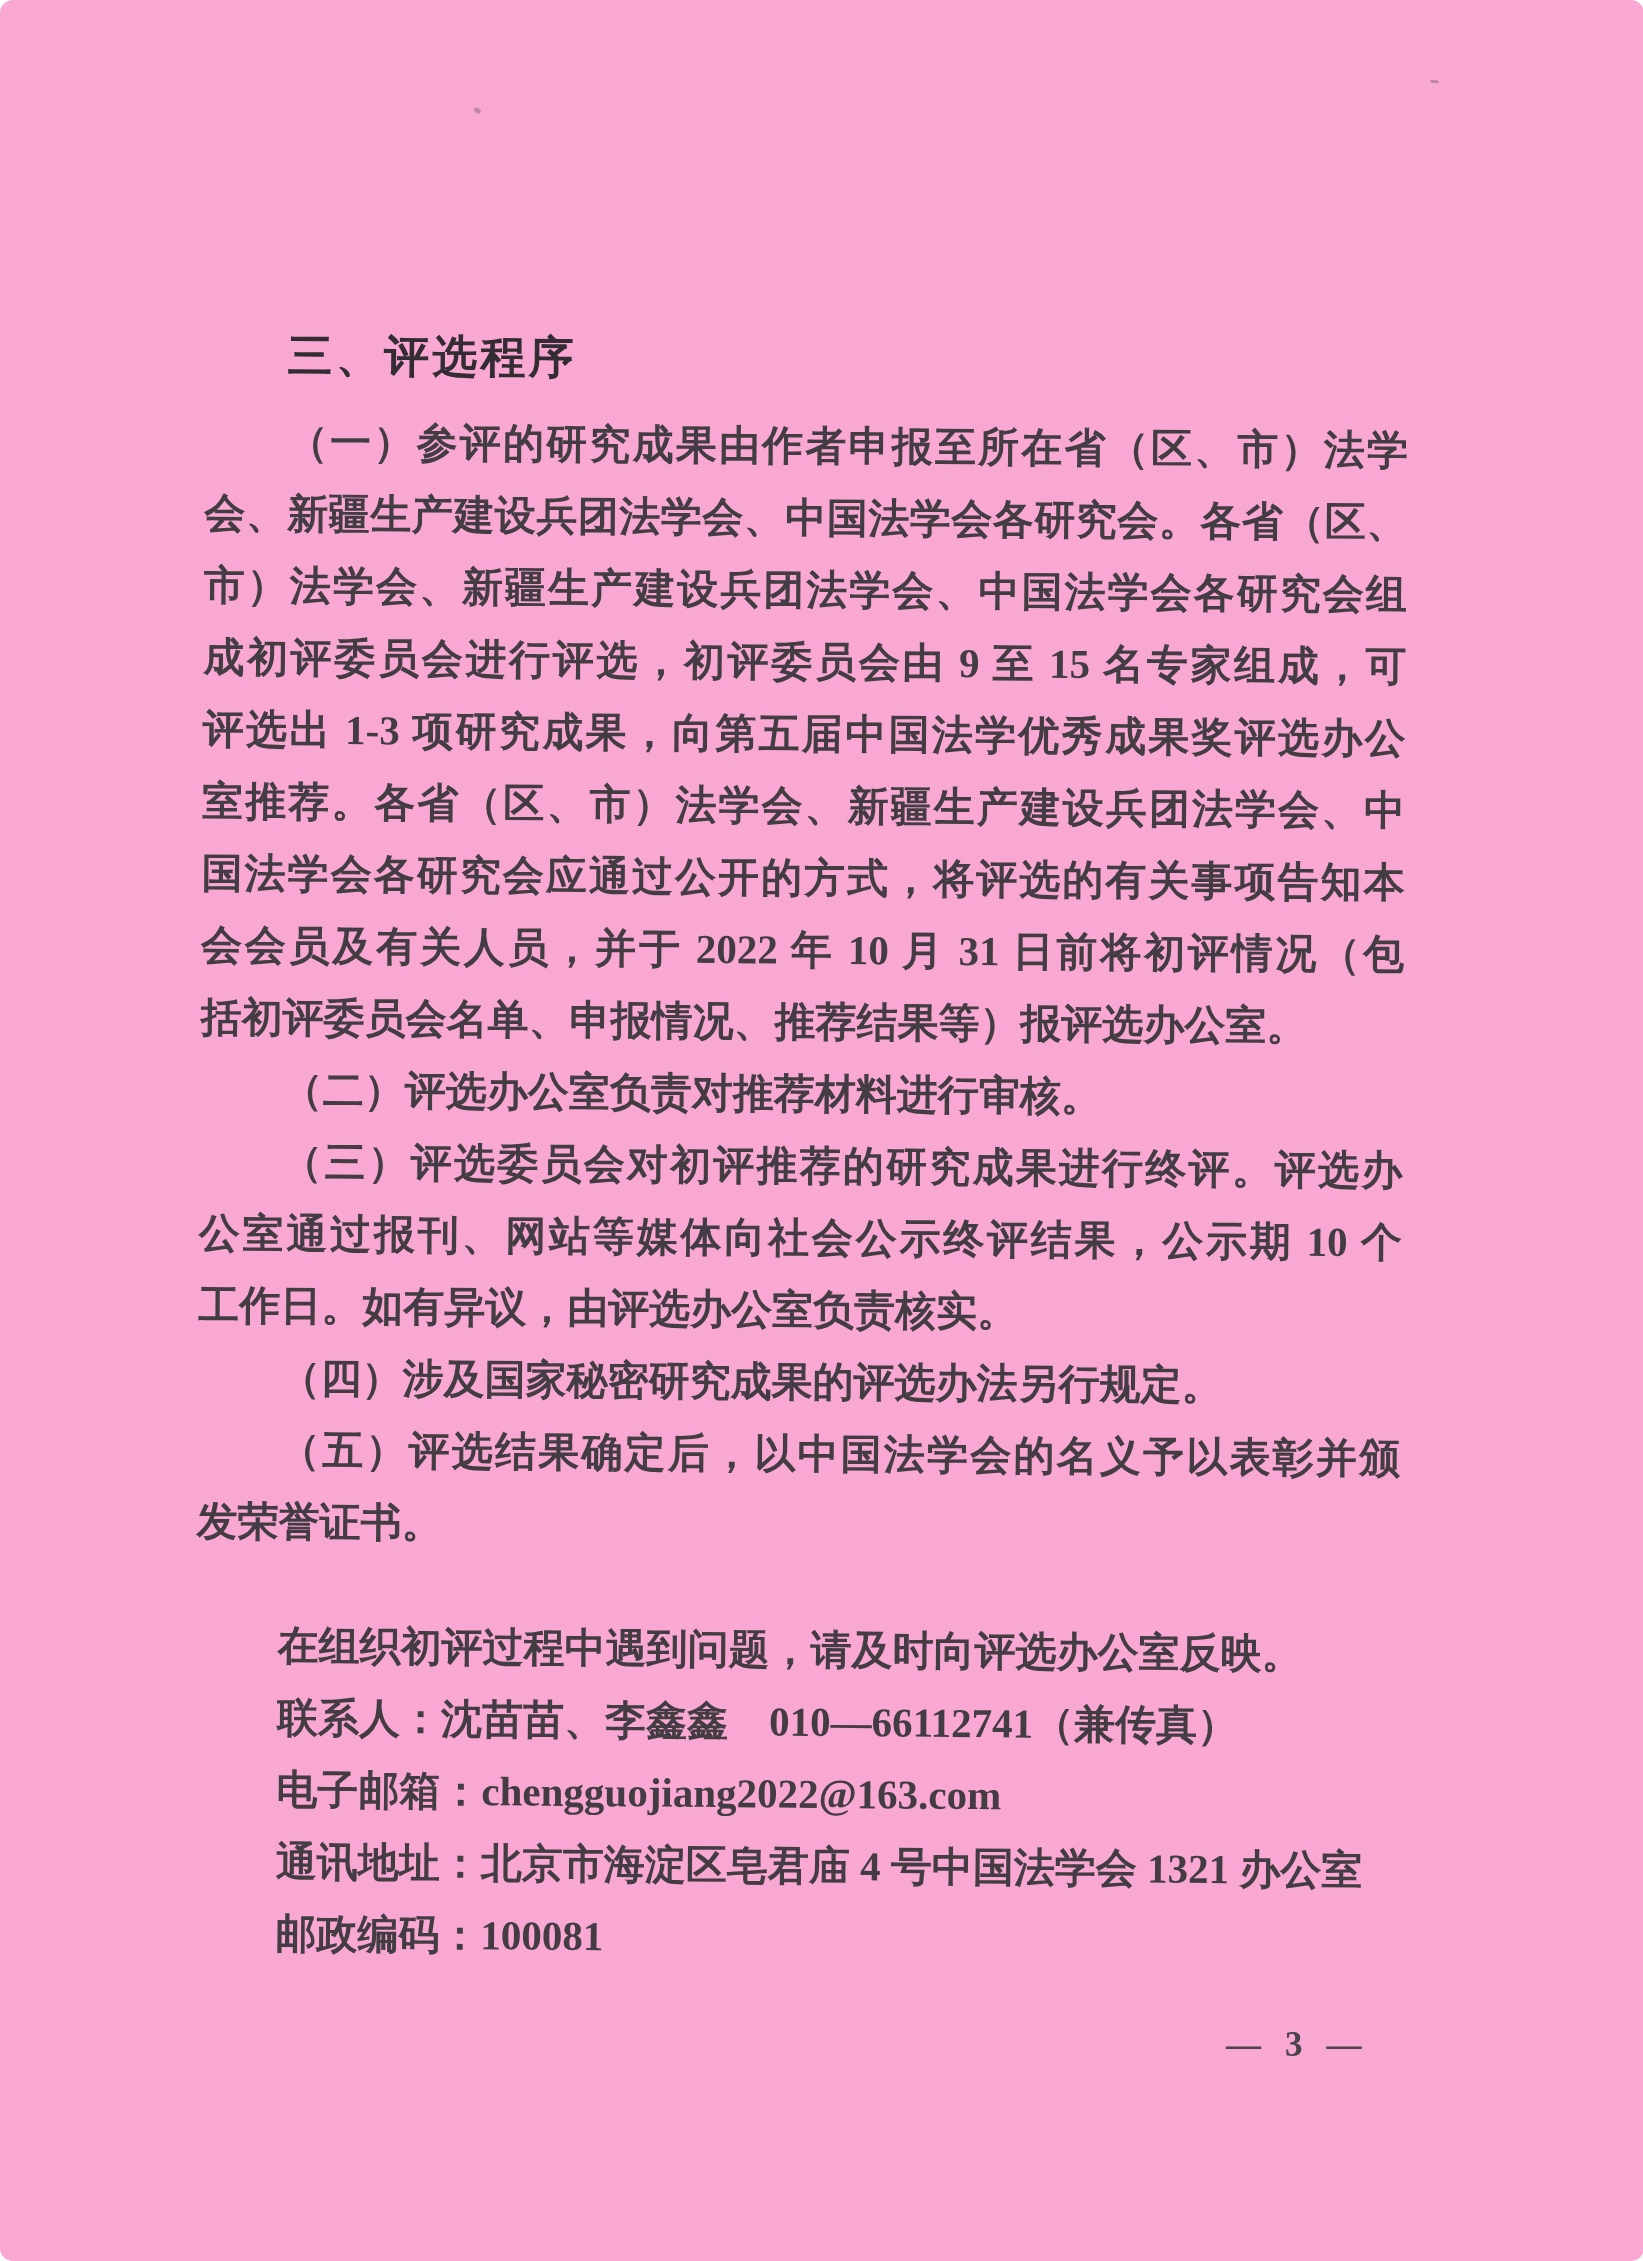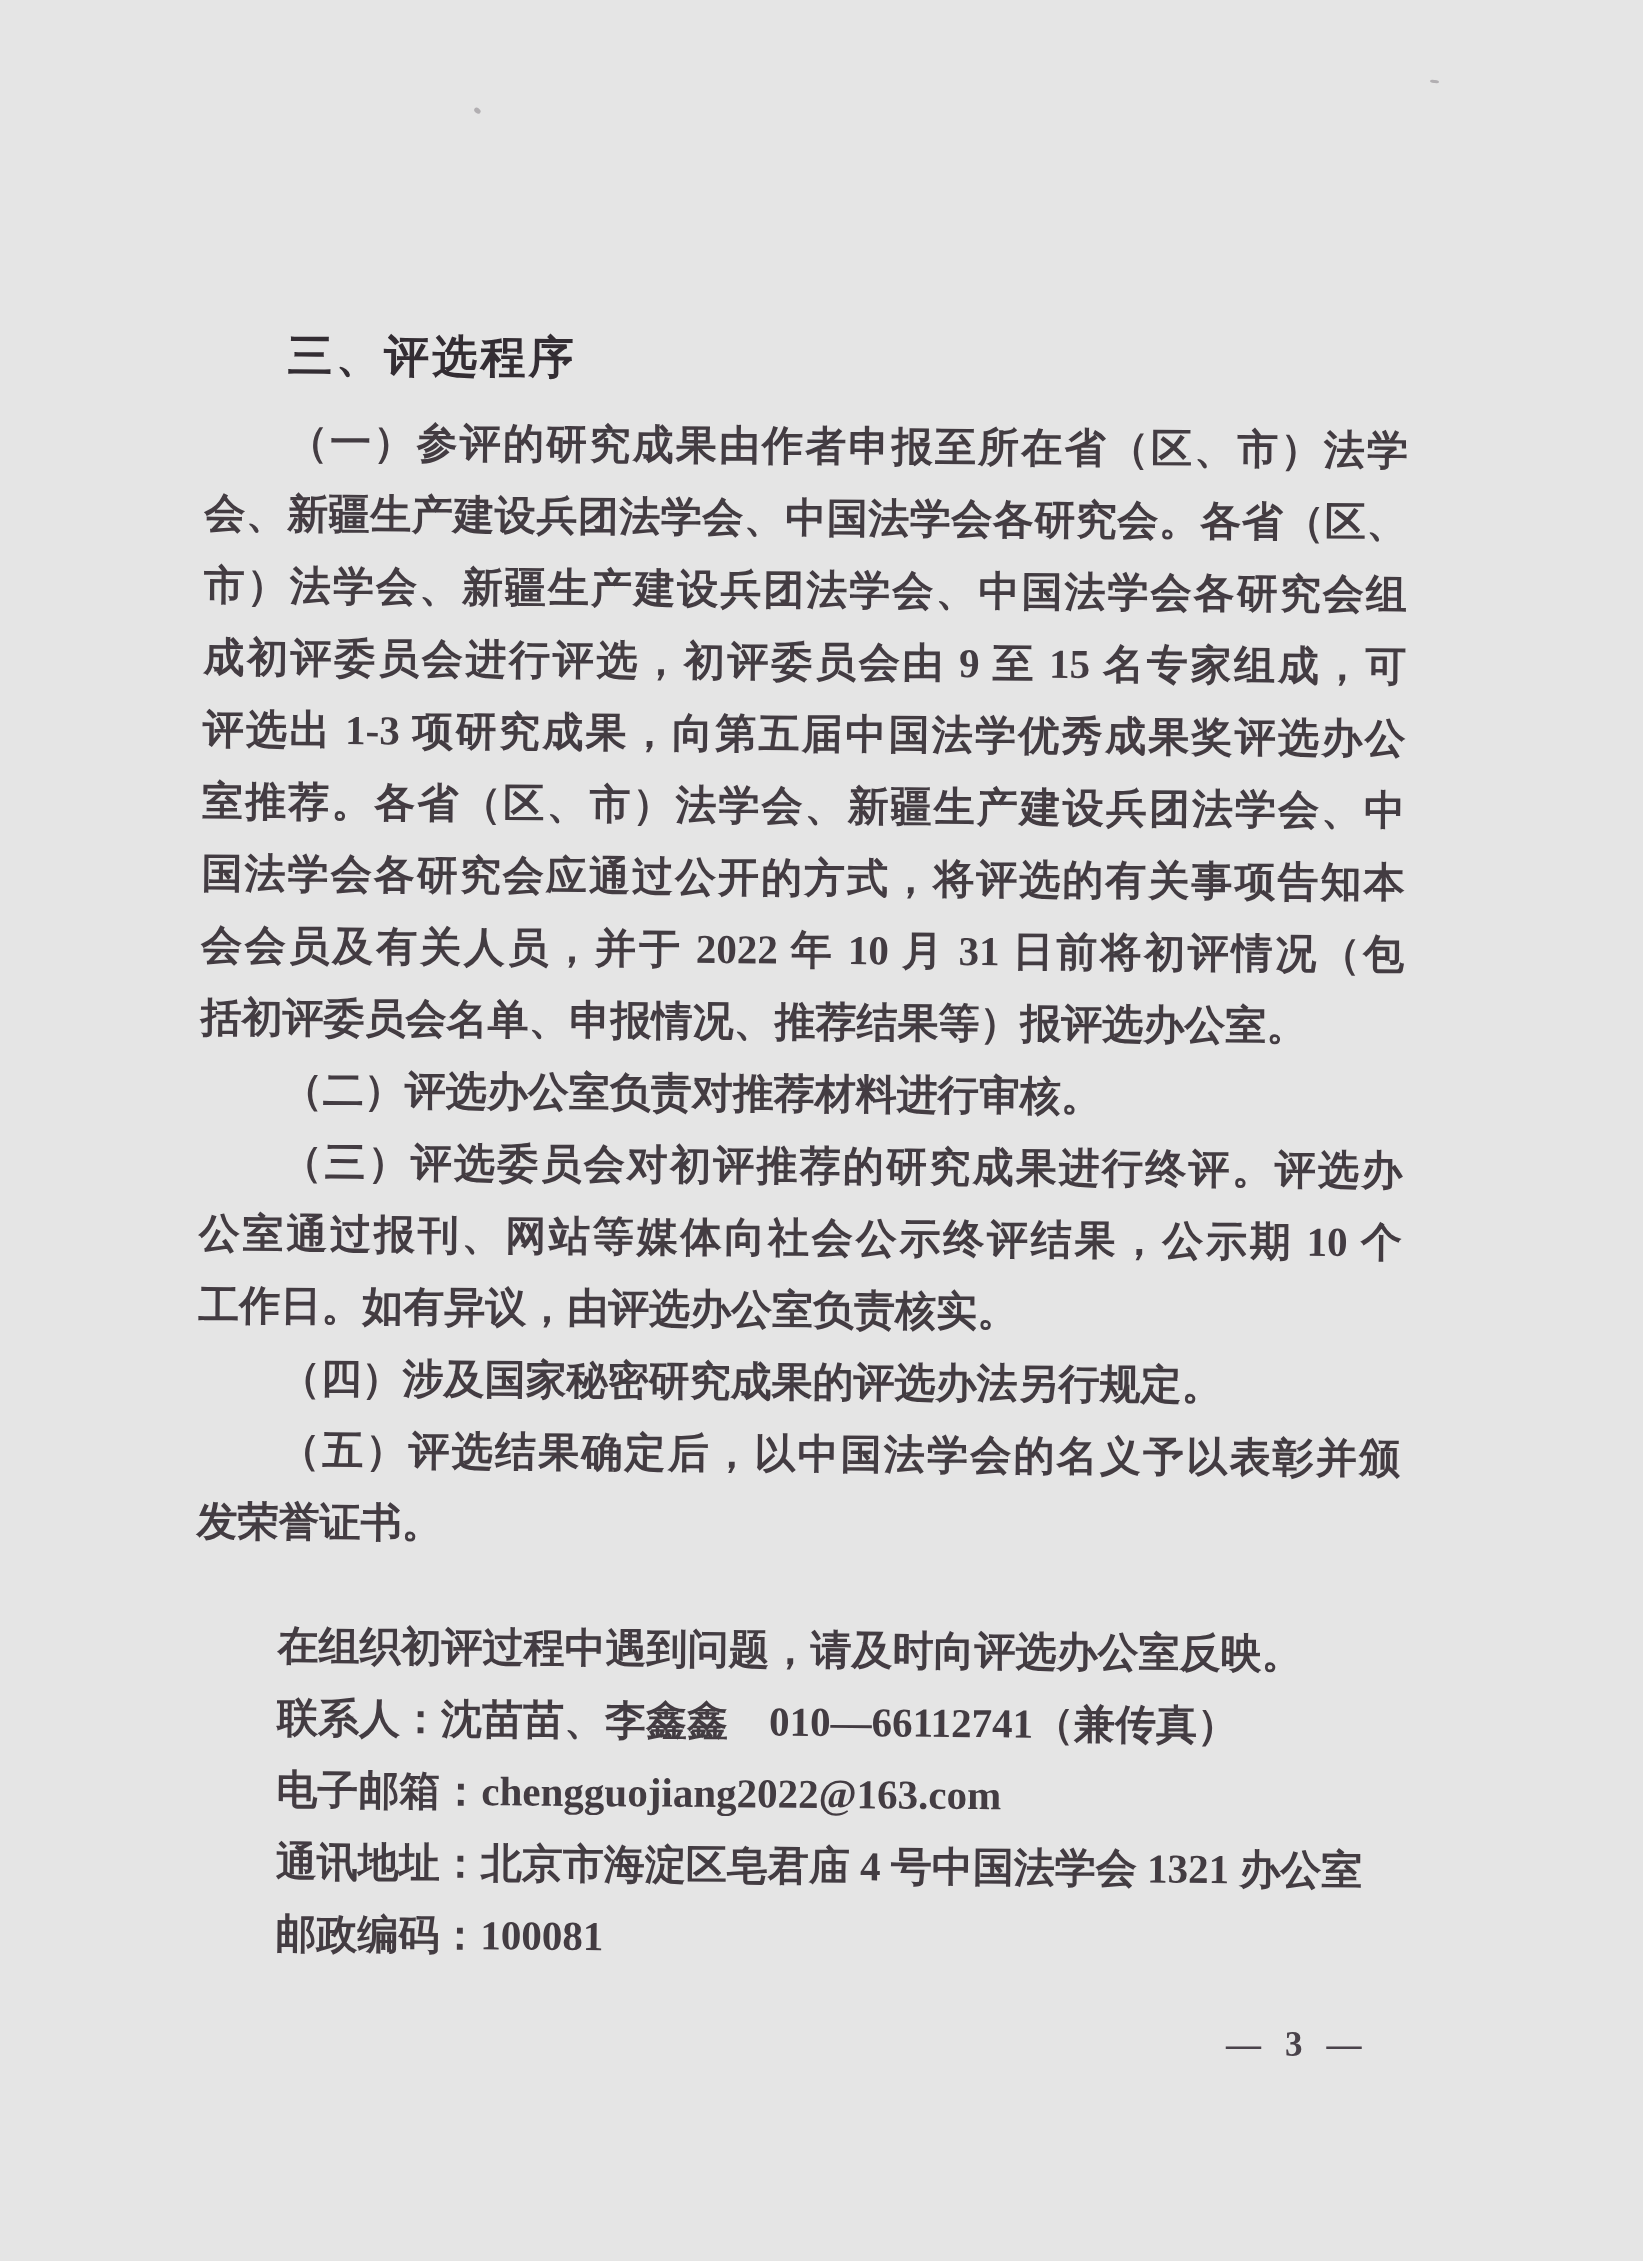--- a/index.html
+++ b/index.html
@@ -4,22 +4,23 @@
 <style>
   html, body {
     margin: 0;
     padding: 0;
     background: #ffffff;
   }
   .page {
     position: relative;
     width: 1644px;
     height: 2261px;
-    background: #e5e5e5;
+    background: #f9a8d4;
     overflow: hidden;
+    border-radius: 13px;
   }
   
   .textblock {
     position: absolute;
     left: 206px;
     top: 318px;
     width: 1203px;
     transform: rotate(0.45deg);
     transform-origin: top left;
     color: #433c42;

